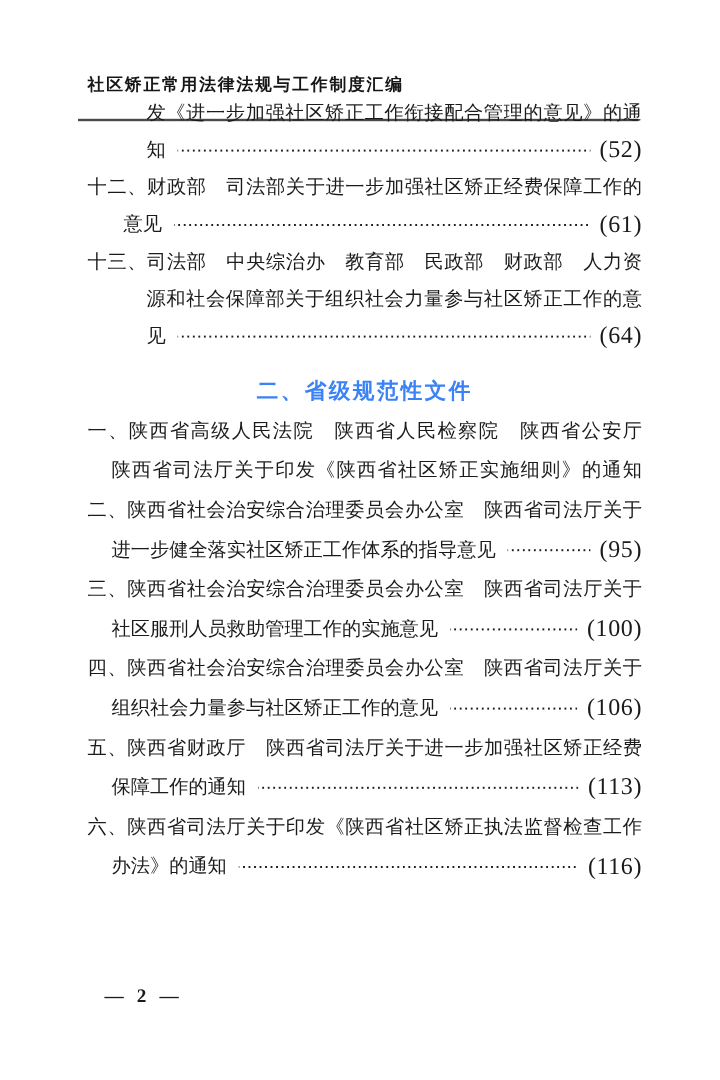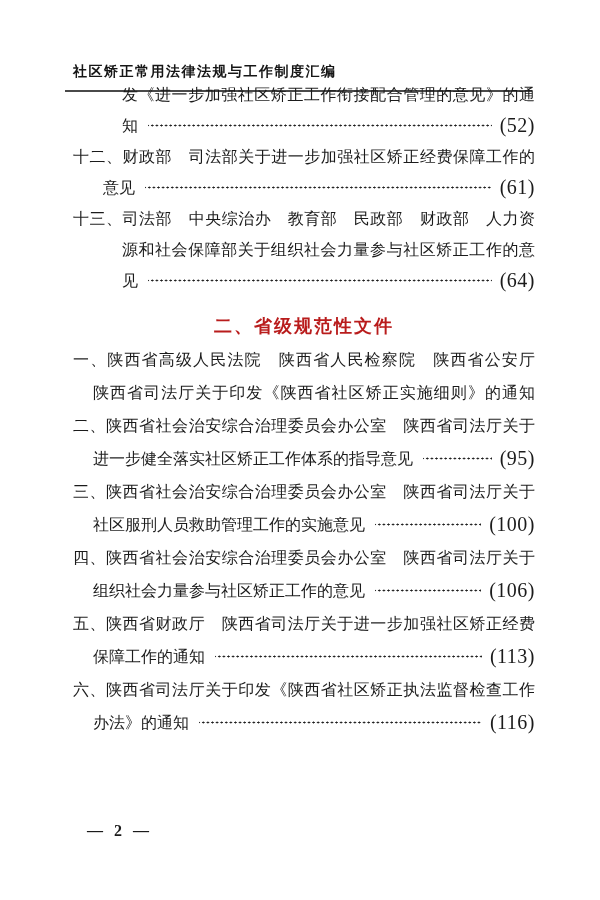--- a/index.html
+++ b/index.html
@@ -10,21 +10,21 @@
     background:#ffffff;
     font-family:"Liberation Serif","DejaVu Serif",serif;
     color:#1b1b1b;
     overflow:hidden;
   }
   
   .header{
     position:absolute;
     left:65px;right:68px;top:62px;
     border-bottom:2px solid #4a4a4a;
-    padding-bottom:9px;
+    padding-bottom:19px;
   }
   .header .book-title{
     display:inline-block;
     padding-left:8px;
     font-size:14px;
     font-weight:bold;
     letter-spacing:1.5px;
     color:#161616;
   }
   
@@ -58,21 +58,21 @@
   .pg{white-space:pre;font-size:20px;letter-spacing:0.5px;}
   
   .section-heading{
     margin-top:14px;
     height:33px;line-height:33px;
     text-align:center;
     font-family:"Liberation Sans","DejaVu Sans",sans-serif;
     font-weight:bold;
     font-size:18px;
     letter-spacing:2px;
-    color:#b91c1c;
+    color:#3b82f6;
   }
   .prov-block{}
   
   .footer{
     position:absolute;
     left:87px;top:822px;
     font-size:16px;
     font-weight:bold;
     word-spacing:5px;
     letter-spacing:1px;

